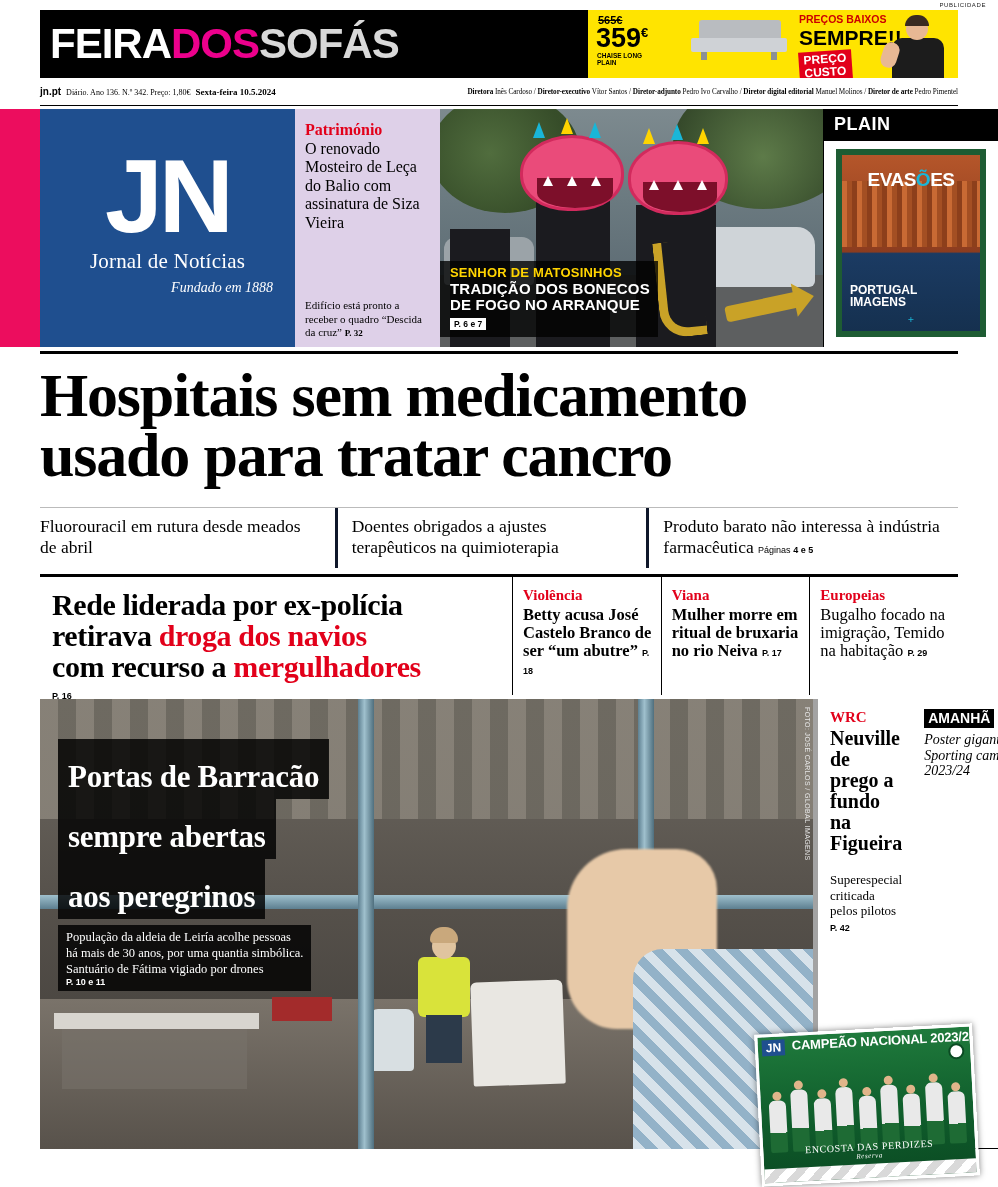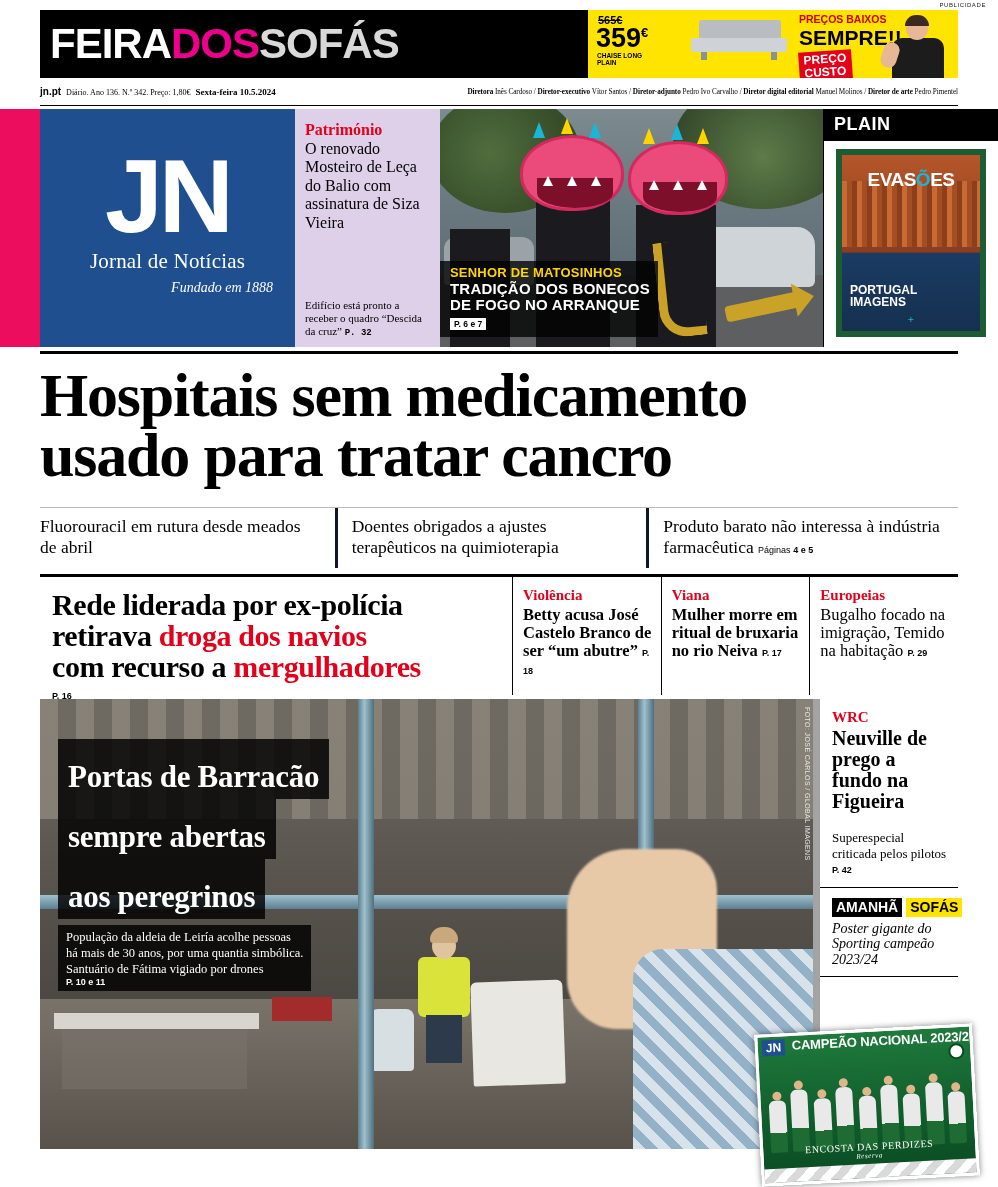--- a/index.html
+++ b/index.html
@@ -199,21 +199,21 @@
   .hero-patrimonio {
     width: 145px; background: #ded0e8;
     padding: 13px 10px 8px 10px;
     display: flex; flex-direction: column;
   }
   .pat-kicker {
     color: #e2001a; font-weight: bold; font-size: 16px; line-height: 1.05;
   }
   .pat-text { font-size: 16px; line-height: 1.16; margin-top: 1px; }
   .pat-foot { margin-top: auto; font-size: 11px; line-height: 1.2; }
-  .pat-foot .pg { font-family: Liberation Mono, monospace; font-weight: bold; font-size: 9px; }
+  .pat-foot .pg { font-family: Liberation Serif, serif; font-weight: bold; font-size: 9px; }
 
   .hero-photo {
     flex: 1;
     position: relative;
     overflow: hidden;
     background: linear-gradient(180deg,#7d8a8f 0%,#6b7a80 38%,#52606a 100%);
   }
   .hp-road {
     position: absolute; left: 0; right: 0; bottom: 0; height: 72px;
     background: #5d5f60;
@@ -537,22 +537,22 @@
     color: #e6e6e6;
     font-family: "Liberation Sans", sans-serif;
     font-size: 7px;
     letter-spacing: .4px;
     writing-mode: vertical-rl;
     text-orientation: mixed;
   }
 
   .bottom-right {
     width: 145px;
-    border-left: 7px solid #a3a3a3;
-    display: flex; flex-direction: column;
+    border-left: 5px solid #a3a3a3;
+    display: flex; flex-direction: row;
   }
   .wrc {
     padding: 10px 10px 10px 12px;
     border-bottom: 1px solid #000;
   }
   .wrc .kicker { color: #e2001a; font-weight: bold; font-size: 15px; }
   .wrc h4 { font-size: 20px; line-height: 1.05; font-weight: bold; margin-top: 2px; }
   .wrc .blurb { font-size: 13px; line-height: 1.2; margin-top: 18px; }
   .wrc .blurb .pg {
     font-family: "Liberation Sans", sans-serif; font-weight: bold; font-size: 9px;

